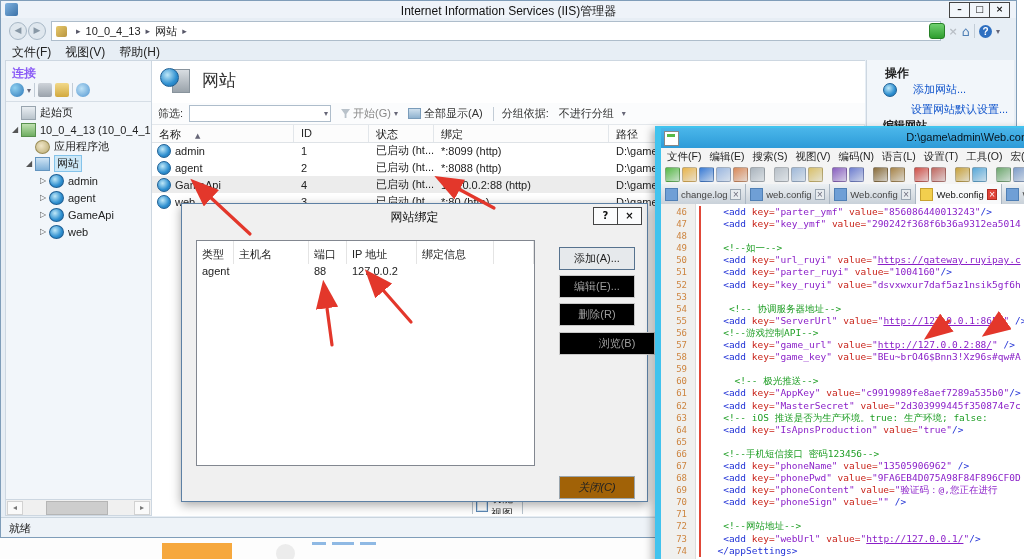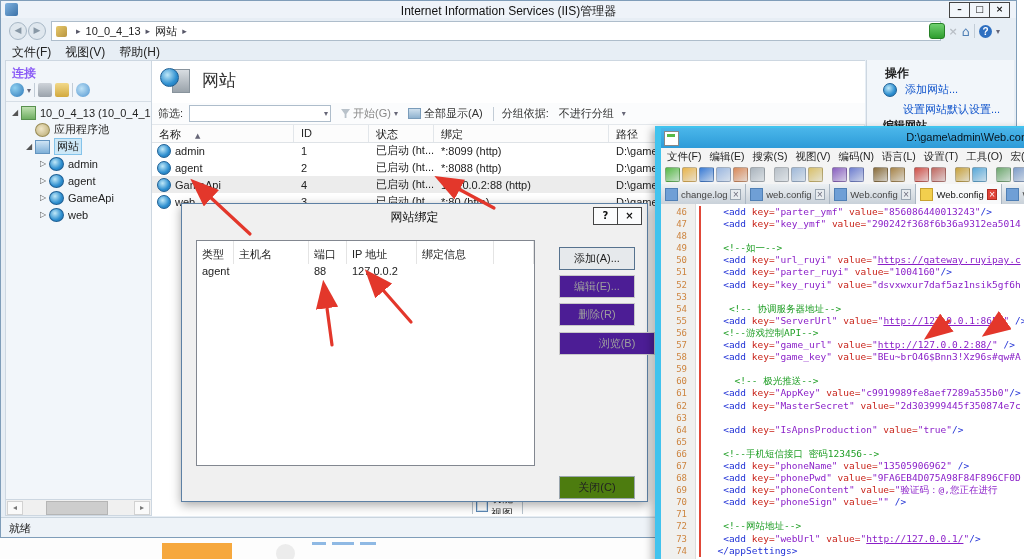--- a/index.html
+++ b/index.html
@@ -93,44 +93,44 @@
   .mini-globe{width:12px;height:12px;border-radius:50%;background:radial-gradient(circle at 38% 35%,#bfe8f8,#2e8fd0 60%,#1f6ea8);border:1px solid #1c5f95;flex:none;}
   #feat-tab{position:absolute;left:320px;bottom:2px;width:46px;height:17px;background:#fff;border:1px solid #b8c4ce;border-bottom:none;
             display:flex;align-items:center;gap:3px;overflow:hidden;font-size:11px;color:#333;padding-left:3px;}
   .grid-ic{width:10px;height:10px;border:1px solid #5b87b5;background:
            linear-gradient(#fff,#fff),#cfe2f2;box-shadow:inset 0 0 0 1px #cfe2f2;flex:none;}
 
   
   #actions{position:absolute;right:2px;top:59px;width:147px;bottom:21px;background:#f2f6fa;border-left:1px solid #cdd7e1;}
   #actions-header{position:absolute;left:18px;top:5px;font-weight:bold;color:#222;}
   #actions-list{position:absolute;left:16px;top:22px;right:2px;}
-  .action-link{color:#1155cc;font-size:11px;margin-bottom:5px;display:flex;align-items:center;gap:8px;white-space:nowrap;}
+  .action-link{color:#1155cc;font-size:11px;margin-bottom:5px;display:flex;align-items:center;gap:16px;white-space:nowrap;}
   .addsite-ic{width:12px;height:12px;border-radius:50%;background:radial-gradient(circle at 38% 35%,#bfe8f8,#2e8fd0 60%,#1f6ea8);border:1px solid #1c5f95;flex:none;}
   #actions-section{position:absolute;left:16px;top:58px;font-weight:bold;font-size:11px;color:#222;}
 
   #iis-statusbar{position:absolute;left:0;right:0;bottom:0;height:19px;background:#eef3f8;border-top:1px solid #c9d4de;font-size:11px;color:#222;}
   #iis-status{position:absolute;left:8px;top:3px;}
 
   
   #dlg{left:181px;top:203px;width:465px;height:297px;background:#f0f0f0;border:1px solid #5d80a4;z-index:10;box-shadow:0 3px 10px rgba(0,0,0,.35);}
   #dlg-title{position:absolute;left:0;right:0;top:5px;text-align:center;font-size:12px;color:#111;}
   #dlg-controls{position:absolute;right:5px;top:3px;display:flex;}
   .dlgbtn{width:23px;height:16px;border:1px solid #444;margin-left:-1px;background:#fbfcfd;font-size:10px;font-weight:bold;
           text-align:center;line-height:15px;color:#111;font-family:"DejaVu Sans",sans-serif;}
   #dlg-list{position:absolute;left:14px;top:36px;width:337px;height:224px;background:#fff;border:1px solid #828790;overflow:hidden;}
   .dlg-grid{display:grid;grid-template-columns:37px 75px 38px 70px 77px 1fr;font-size:11px;color:#222;}
   #dlg-cols .dc{border-right:1px solid #e4e4e4;padding:6px 0 2px 5px;background:#fff;white-space:nowrap;overflow:hidden;}
   #dlg-rows .dr{padding:1px 0 1px 5px;white-space:nowrap;}
   #dlg-buttons{position:absolute;left:377px;top:0;width:76px;}
   .btn{position:absolute;left:0;width:74px;height:21px;background:#e3e5e8;border:1px solid #9aa5ad;
        font-size:11px;text-align:center;line-height:20px;color:#222;}
   .btn.primary{border:1px solid #56728e;background:#e6e9ec;}
-  .btn.disabled{color:#9e9e9e;background:#4c1d95;border-color:#c8c8c8;}
-  #btn-close{position:absolute;left:377px;top:272px;width:74px;height:21px;background:#4d7c0f;border:1px solid #9aa5ad;
-             font-size:11px;text-align:center;line-height:20px;color:#222;}
+  .btn.disabled{color:#9e9e9e;background:#000000;border-color:#c8c8c8;}
+  #btn-close{position:absolute;left:377px;top:272px;width:74px;height:21px;background:#a16207;border:1px solid #9aa5ad;
+             font-size:11px;text-align:center;line-height:20px;color:#222;font-style:italic;}
 
   
   #npp{left:655px;top:126px;width:369px;height:433px;background:#f4f4f4;border:2px solid #41c3ee;border-left-width:6px;
        z-index:20;box-shadow:-3px 3px 8px rgba(0,0,0,.3);}
   #npp-titlebar{position:absolute;left:0;right:0;top:0;height:20px;background:linear-gradient(#4ab6ea,#2d9bd8);}
   #npp-icon{position:absolute;left:3px;top:3px;width:13px;height:13px;background:#fff;border:1px solid #888;}
   #npp-icon:after{content:"";position:absolute;left:2px;top:2px;width:8px;height:3px;background:#58b947;}
   #npp-title{position:absolute;right:3px;top:3px;font-size:11px;color:#08131c;white-space:nowrap;}
   #npp-menubar{position:absolute;left:2px;top:20px;right:0;height:17px;background:#f4f4f4;white-space:nowrap;overflow:hidden;}
   .npp-menu-item{display:inline-block;padding:2px 4px;font-size:10.5px;color:#222;}
@@ -216,20 +216,25 @@
         <div class="dd-caret">▾</div>
         <div class="vsep"></div>
         <div class="tbicon" id="ic-save"></div>
         <div class="tbicon" id="ic-up"></div>
         <div class="vsep"></div>
         <div class="tbicon" id="ic-search"></div>
       </div>
       <div id="conn-sep"></div>
       <div id="tree">
           <div class="tree-row" style="padding-left: 4px;">
+            <span class="tw-exp"></span>
+            <span class="tw-ico ico-home"></span>
+            <span class="tree-label">起始页</span>
+          </div>
+          <div class="tree-row" style="padding-left: 4px;">
             <span class="tw-exp">◢</span>
             <span class="tw-ico ico-server"></span>
             <span class="tree-label">10_0_4_13 (10_0_4_13\Adm</span>
           </div>
           <div class="tree-row" style="padding-left: 18px;">
             <span class="tw-exp"></span>
             <span class="tw-ico ico-apppool"></span>
             <span class="tree-label">应用程序池</span>
           </div>
           <div class="tree-row" style="padding-left: 18px;">
@@ -477,21 +482,21 @@
           <div class="code-row"><span class="ln">53</span><span class="code-txt"></span></div>
           <div class="code-row"><span class="ln">54</span><span class="code-txt"><span class="sx-p">    </span><span class="sx-c">&lt;!-- 协调服务器地址--&gt;</span></span></div>
           <div class="code-row"><span class="ln">55</span><span class="code-txt"><span class="sx-p">   </span><span class="sx-t">&lt;add </span><span class="sx-a">key=</span><span class="sx-s">"ServerUrl"</span><span class="sx-a"> value=</span><span class="sx-s">"</span><span class="sx-u">http://127.0.0.1:8650</span><span class="sx-s">"</span><span class="sx-t"> /&gt;</span></span></div>
           <div class="code-row"><span class="ln">56</span><span class="code-txt"><span class="sx-p">   </span><span class="sx-c">&lt;!--游戏控制API--&gt;</span></span></div>
           <div class="code-row"><span class="ln">57</span><span class="code-txt"><span class="sx-p">   </span><span class="sx-t">&lt;add </span><span class="sx-a">key=</span><span class="sx-s">"game_url"</span><span class="sx-a"> value=</span><span class="sx-s">"</span><span class="sx-u">http://127.0.0.2:88/</span><span class="sx-s">"</span><span class="sx-t"> /&gt;</span></span></div>
           <div class="code-row"><span class="ln">58</span><span class="code-txt"><span class="sx-p">   </span><span class="sx-t">&lt;add </span><span class="sx-a">key=</span><span class="sx-s">"game_key"</span><span class="sx-a"> value=</span><span class="sx-s">"BEu~brO46$Bnn3!Xz96s#qw#A</span></span></div>
           <div class="code-row"><span class="ln">59</span><span class="code-txt"></span></div>
           <div class="code-row"><span class="ln">60</span><span class="code-txt"><span class="sx-p">     </span><span class="sx-c">&lt;!-- 极光推送--&gt;</span></span></div>
           <div class="code-row"><span class="ln">61</span><span class="code-txt"><span class="sx-p">   </span><span class="sx-t">&lt;add </span><span class="sx-a">key=</span><span class="sx-s">"AppKey"</span><span class="sx-a"> value=</span><span class="sx-s">"c9919989fe8aef7289a535b0"</span><span class="sx-t">/&gt;</span></span></div>
           <div class="code-row"><span class="ln">62</span><span class="code-txt"><span class="sx-p">   </span><span class="sx-t">&lt;add </span><span class="sx-a">key=</span><span class="sx-s">"MasterSecret"</span><span class="sx-a"> value=</span><span class="sx-s">"2d303999445f350874e7c</span></span></div>
-          <div class="code-row"><span class="ln">63</span></div>
+          <div class="code-row"><span class="ln">63</span><span class="code-txt"><span class="sx-p">   </span><span class="sx-c">&lt;!-- iOS 推送是否为生产环境。true: 生产环境; false:</span></span></div>
           <div class="code-row"><span class="ln">64</span><span class="code-txt"><span class="sx-p">   </span><span class="sx-t">&lt;add </span><span class="sx-a">key=</span><span class="sx-s">"IsApnsProduction"</span><span class="sx-a"> value=</span><span class="sx-s">"true"</span><span class="sx-t">/&gt;</span></span></div>
           <div class="code-row"><span class="ln">65</span><span class="code-txt"></span></div>
           <div class="code-row"><span class="ln">66</span><span class="code-txt"><span class="sx-p">   </span><span class="sx-c">&lt;!--手机短信接口 密码123456--&gt;</span></span></div>
           <div class="code-row"><span class="ln">67</span><span class="code-txt"><span class="sx-p">   </span><span class="sx-t">&lt;add </span><span class="sx-a">key=</span><span class="sx-s">"phoneName"</span><span class="sx-a"> value=</span><span class="sx-s">"13505906962"</span><span class="sx-t"> /&gt;</span></span></div>
           <div class="code-row"><span class="ln">68</span><span class="code-txt"><span class="sx-p">   </span><span class="sx-t">&lt;add </span><span class="sx-a">key=</span><span class="sx-s">"phonePwd"</span><span class="sx-a"> value=</span><span class="sx-s">"9FA6EB4D075A98F84F896CF0D</span></span></div>
           <div class="code-row"><span class="ln">69</span><span class="code-txt"><span class="sx-p">   </span><span class="sx-t">&lt;add </span><span class="sx-a">key=</span><span class="sx-s">"phoneContent"</span><span class="sx-a"> value=</span><span class="sx-s">"验证码：@,您正在进行</span></span></div>
           <div class="code-row"><span class="ln">70</span><span class="code-txt"><span class="sx-p">   </span><span class="sx-t">&lt;add </span><span class="sx-a">key=</span><span class="sx-s">"phoneSign"</span><span class="sx-a"> value=</span><span class="sx-s">""</span><span class="sx-t"> /&gt;</span></span></div>
           <div class="code-row"><span class="ln">71</span><span class="code-txt"></span></div>
           <div class="code-row"><span class="ln">72</span><span class="code-txt"><span class="sx-p">   </span><span class="sx-c">&lt;!--网站地址--&gt;</span></span></div>
           <div class="code-row"><span class="ln">73</span><span class="code-txt"><span class="sx-p">   </span><span class="sx-t">&lt;add </span><span class="sx-a">key=</span><span class="sx-s">"webUrl"</span><span class="sx-a"> value=</span><span class="sx-s">"</span><span class="sx-u">http://127.0.0.1/</span><span class="sx-s">"</span><span class="sx-t">/&gt;</span></span></div>

